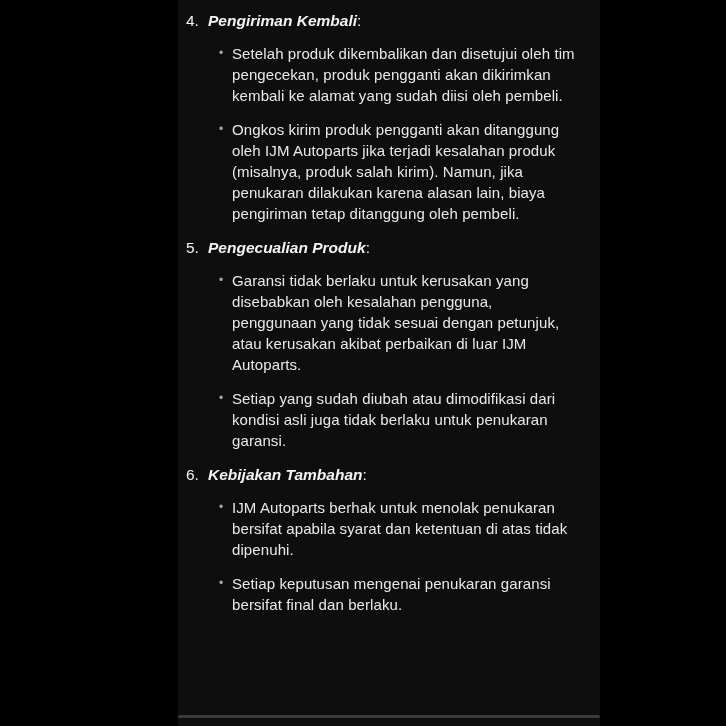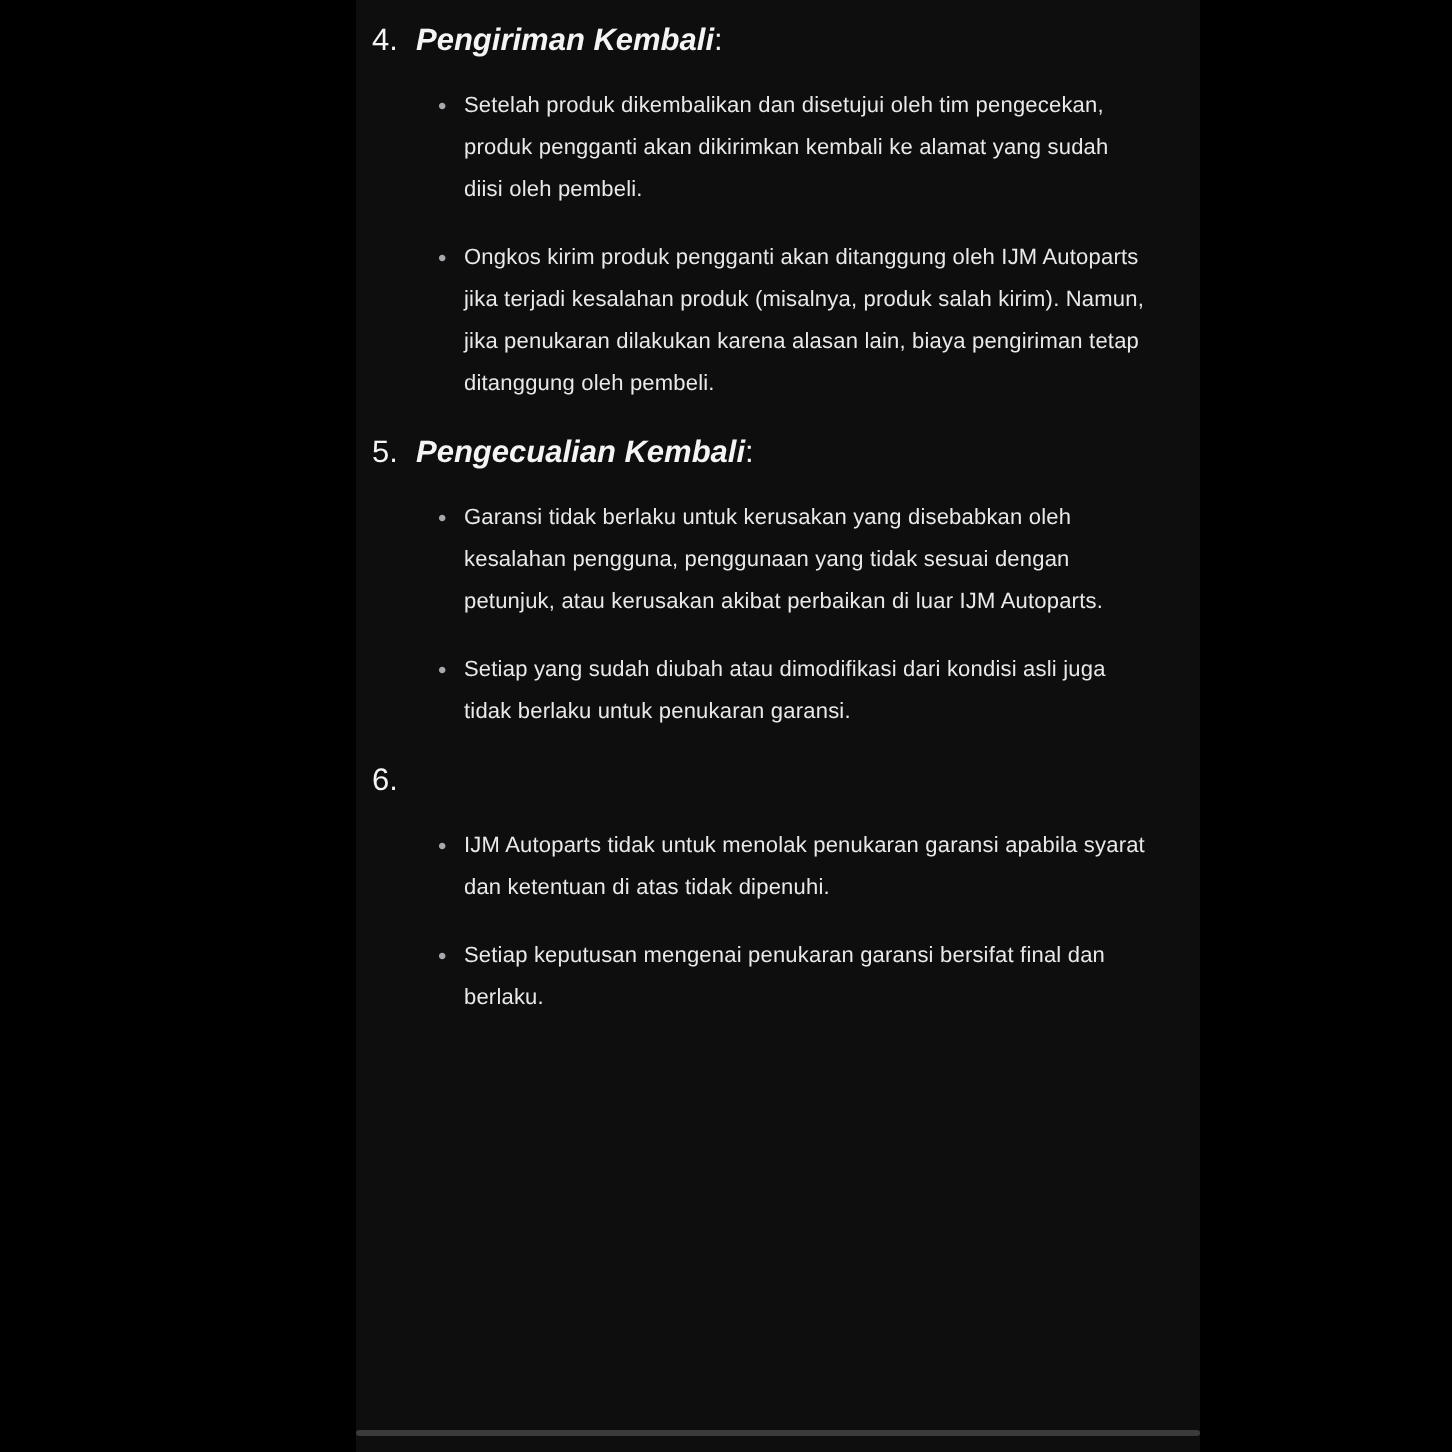--- a/index.html
+++ b/index.html
@@ -52,21 +52,21 @@
   .bullet-dot{
     flex:0 0 13px;
     width:13px;
     font-size:12px;
     line-height:21px;
     color:var(--bullet-color);
   }
   .bullet-text{
     flex:1;
     max-width:352px;
-    font-size:11px;
+    font-size:15px;
     line-height:21px;
     letter-spacing:0.1px;
   }
   .bottom-divider{
     position:absolute;
     left:0; bottom:8px;
     width:422px; height:3px;
     border-radius:2px;
     background:var(--divider-color);
   }
@@ -86,38 +86,39 @@
           <span class="bullet-text">Setelah produk dikembalikan dan disetujui oleh tim pengecekan, produk pengganti akan dikirimkan kembali ke alamat yang sudah diisi oleh pembeli.</span>
         </div>
         <div class="bullet">
           <span class="bullet-dot">•</span>
           <span class="bullet-text">Ongkos kirim produk pengganti akan ditanggung oleh IJM Autoparts jika terjadi kesalahan produk (misalnya, produk salah kirim). Namun, jika penukaran dilakukan karena alasan lain, biaya pengiriman tetap ditanggung oleh pembeli.</span>
         </div>
       </div>
       <div class="section">
         <div class="section-heading">
           <span class="section-num">5.</span>
-          <span class="section-title"><b>Pengecualian Kembali</b><span>:</span></span>
+          <span class="section-title"><b>Pengecualian Produk</b><span>:</span></span>
         </div>
         <div class="bullet">
           <span class="bullet-dot">•</span>
           <span class="bullet-text">Garansi tidak berlaku untuk kerusakan yang disebabkan oleh kesalahan pengguna, penggunaan yang tidak sesuai dengan petunjuk, atau kerusakan akibat perbaikan di luar IJM Autoparts.</span>
         </div>
         <div class="bullet">
           <span class="bullet-dot">•</span>
           <span class="bullet-text">Setiap yang sudah diubah atau dimodifikasi dari kondisi asli juga tidak berlaku untuk penukaran garansi.</span>
         </div>
       </div>
       <div class="section">
         <div class="section-heading">
           <span class="section-num">6.</span>
+          <span class="section-title"><b>Kebijakan Tambahan</b><span>:</span></span>
         </div>
         <div class="bullet">
           <span class="bullet-dot">•</span>
-          <span class="bullet-text">IJM Autoparts tidak untuk menolak penukaran garansi apabila syarat dan ketentuan di atas tidak dipenuhi.</span>
+          <span class="bullet-text">IJM Autoparts berhak untuk menolak penukaran bersifat apabila syarat dan ketentuan di atas tidak dipenuhi.</span>
         </div>
         <div class="bullet">
           <span class="bullet-dot">•</span>
           <span class="bullet-text">Setiap keputusan mengenai penukaran garansi bersifat final dan berlaku.</span>
         </div>
       </div>
     </div>
   <div class="bottom-divider"></div>
 </div>
 

